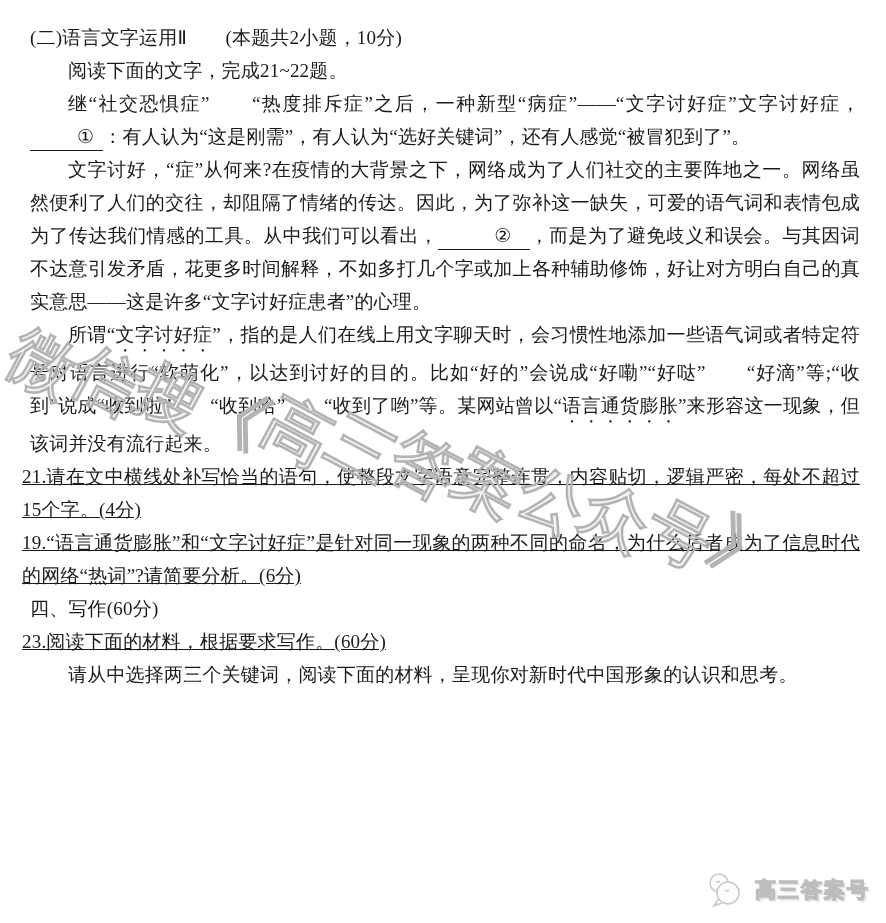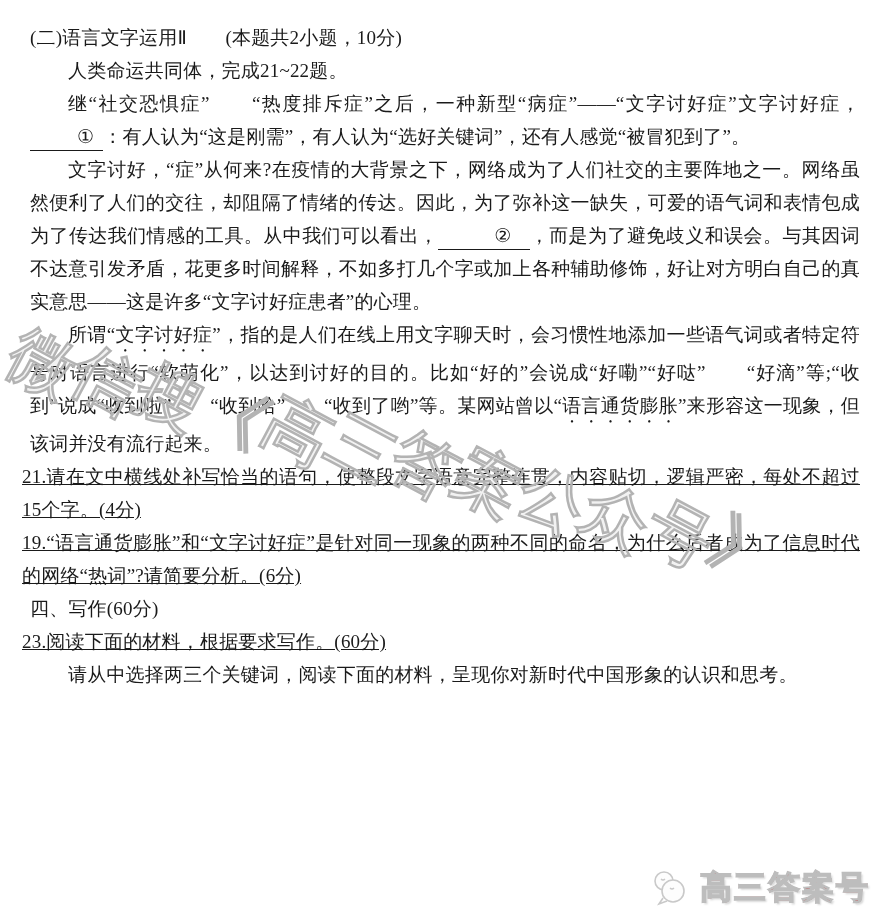--- a/index.html
+++ b/index.html
@@ -64,36 +64,36 @@
   .wm-char { display: inline-block; transform: rotate(13deg); }
 
   
   .logo {
     position: absolute;
     right: 16px; bottom: 13px;
     display: flex; align-items: center; gap: 5px;
     z-index: 2;
   }
   .logo-text {
-    font-size: 32px;
+    font-size: 21px;
     font-weight: bold;
     letter-spacing: 2px;
     color: #b91c1c;
     -webkit-text-stroke: 1.3px #bdbdbd;
     text-shadow: 2px 2px 2px #d9d9d9;
   }
 </style>
 </head>
 <body>
 
 <div class="page">
 
   <div class="exam-body">
       <p class="para"><span>(二)语言文字运用Ⅱ　　(本题共2小题，10分)</span></p>
-      <p class="para indent"><span>人类命运共同体，完成21~22题。</span></p>
+      <p class="para indent"><span>阅读下面的文字，完成21~22题。</span></p>
       <p class="para indent"><span>继“社交恐惧症”　　“热度排斥症”之后，一种新型“病症”——“文字讨好症”文字讨好症，</span><span class="blank">①</span><span>：有人认为“这是刚需”，有人认为“选好关键词”，还有人感觉“被冒犯到了”。</span></p>
       <p class="para indent"><span>文字讨好，“症”从何来?在疫情的大背景之下，网络成为了人们社交的主要阵地之一。网络虽然便利了人们的交往，却阻隔了情绪的传达。因此，为了弥补这一缺失，可爱的语气词和表情包成为了传达我们情感的工具。从中我们可以看出，</span><span class="blank wide">②</span><span>，而是为了避免歧义和误会。与其因词不达意引发矛盾，花更多时间解释，不如多打几个字或加上各种辅助修饰，好让对方明白自己的真实意思——这是许多“文字讨好症患者”的心理。</span></p>
       <p class="para indent"><span>所谓“</span><span class="em-dots">文字讨好症</span><span>”，指的是人们在线上用文字聊天时，会习惯性地添加一些语气词或者特定符号对语言进行“软萌化”，以达到讨好的目的。比如“好的”会说成“好嘞”“好哒”　　“好滴”等;“收到”说成“收到啦”　　“收到哈”　　“收到了哟”等。某网站曾以“</span><span class="em-dots">语言通货膨胀</span><span>”来形容这一现象，但该词并没有流行起来。</span></p>
       <p class="para outdent"><span>21.请在文中横线处补写恰当的语句，使整段文字语意完整连贯，内容贴切，逻辑严密，每处不超过15个字。(4分)</span></p>
       <p class="para outdent"><span>19.“语言通货膨胀”和“文字讨好症”是针对同一现象的两种不同的命名，为什么后者成为了信息时代的网络“热词”?请简要分析。(6分)</span></p>
       <p class="para"><span>四、写作(60分)</span></p>
       <p class="para outdent"><span>23.阅读下面的材料，根据要求写作。(60分)</span></p>
       <p class="para indent"><span>请从中选择两三个关键词，阅读下面的材料，呈现你对新时代中国形象的认识和思考。</span></p>
     </div>
 

